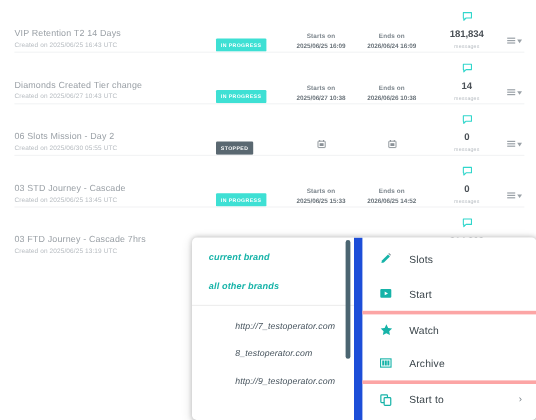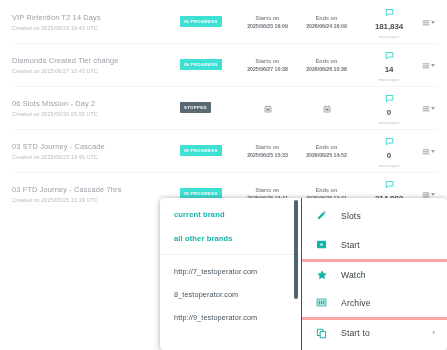--- a/index.html
+++ b/index.html
@@ -22,21 +22,21 @@
   .list {
     position: absolute;
     top: 0; left: 0;
     width: 447px;
   }
 
   .row {
     position: relative;
     height: 43px;
     display: flex;
-    align-items: center;
+    align-items: flex-end;
     padding: 0 8px 0 12px;
   }
   .row + .row::before {
     content: "";
     position: absolute;
     left: 12px; right: 10px; top: 0;
     height: 1px;
     background: #f3f4f5;
   }
 
@@ -150,38 +150,39 @@
     border-radius: 4px;
     box-shadow: 0 0 4px rgba(0,0,0,0.22), 0 2px 10px rgba(0,0,0,0.14);
     display: flex;
     overflow: hidden;
   }
 
   .popup-left {
     position: relative;
     width: 142px;
     flex: 0 0 142px;
-    border-right: 1px solid #1d4ed8;
+    border-right: 7px solid #1d4ed8;
     overflow: hidden;
+    font-style: italic;
   }
   .brand-group {
     padding: 9px 0 8px 14px;
     border-bottom: 1px solid #eeeeee;
   }
   .brand-item {
     font-size: 7.6px;
     font-weight: bold;
     color: #16b3a8;
     line-height: 9px;
     letter-spacing: .1px;
     padding: 3px 0;
   }
   .brand-item + .brand-item { margin-top: 9px; }
 
-  .url-list { padding: 9px 0 0 14px; }
+  .url-list { padding: 9px 0 0 14px; margin-left: 22px; }
   .url-item {
     font-size: 7.3px;
     color: #45525c;
     line-height: 10px;
     letter-spacing: .1px;
     padding: 3px 0;
     white-space: nowrap;
   }
   .url-item + .url-item { margin-top: 7px; }
 

